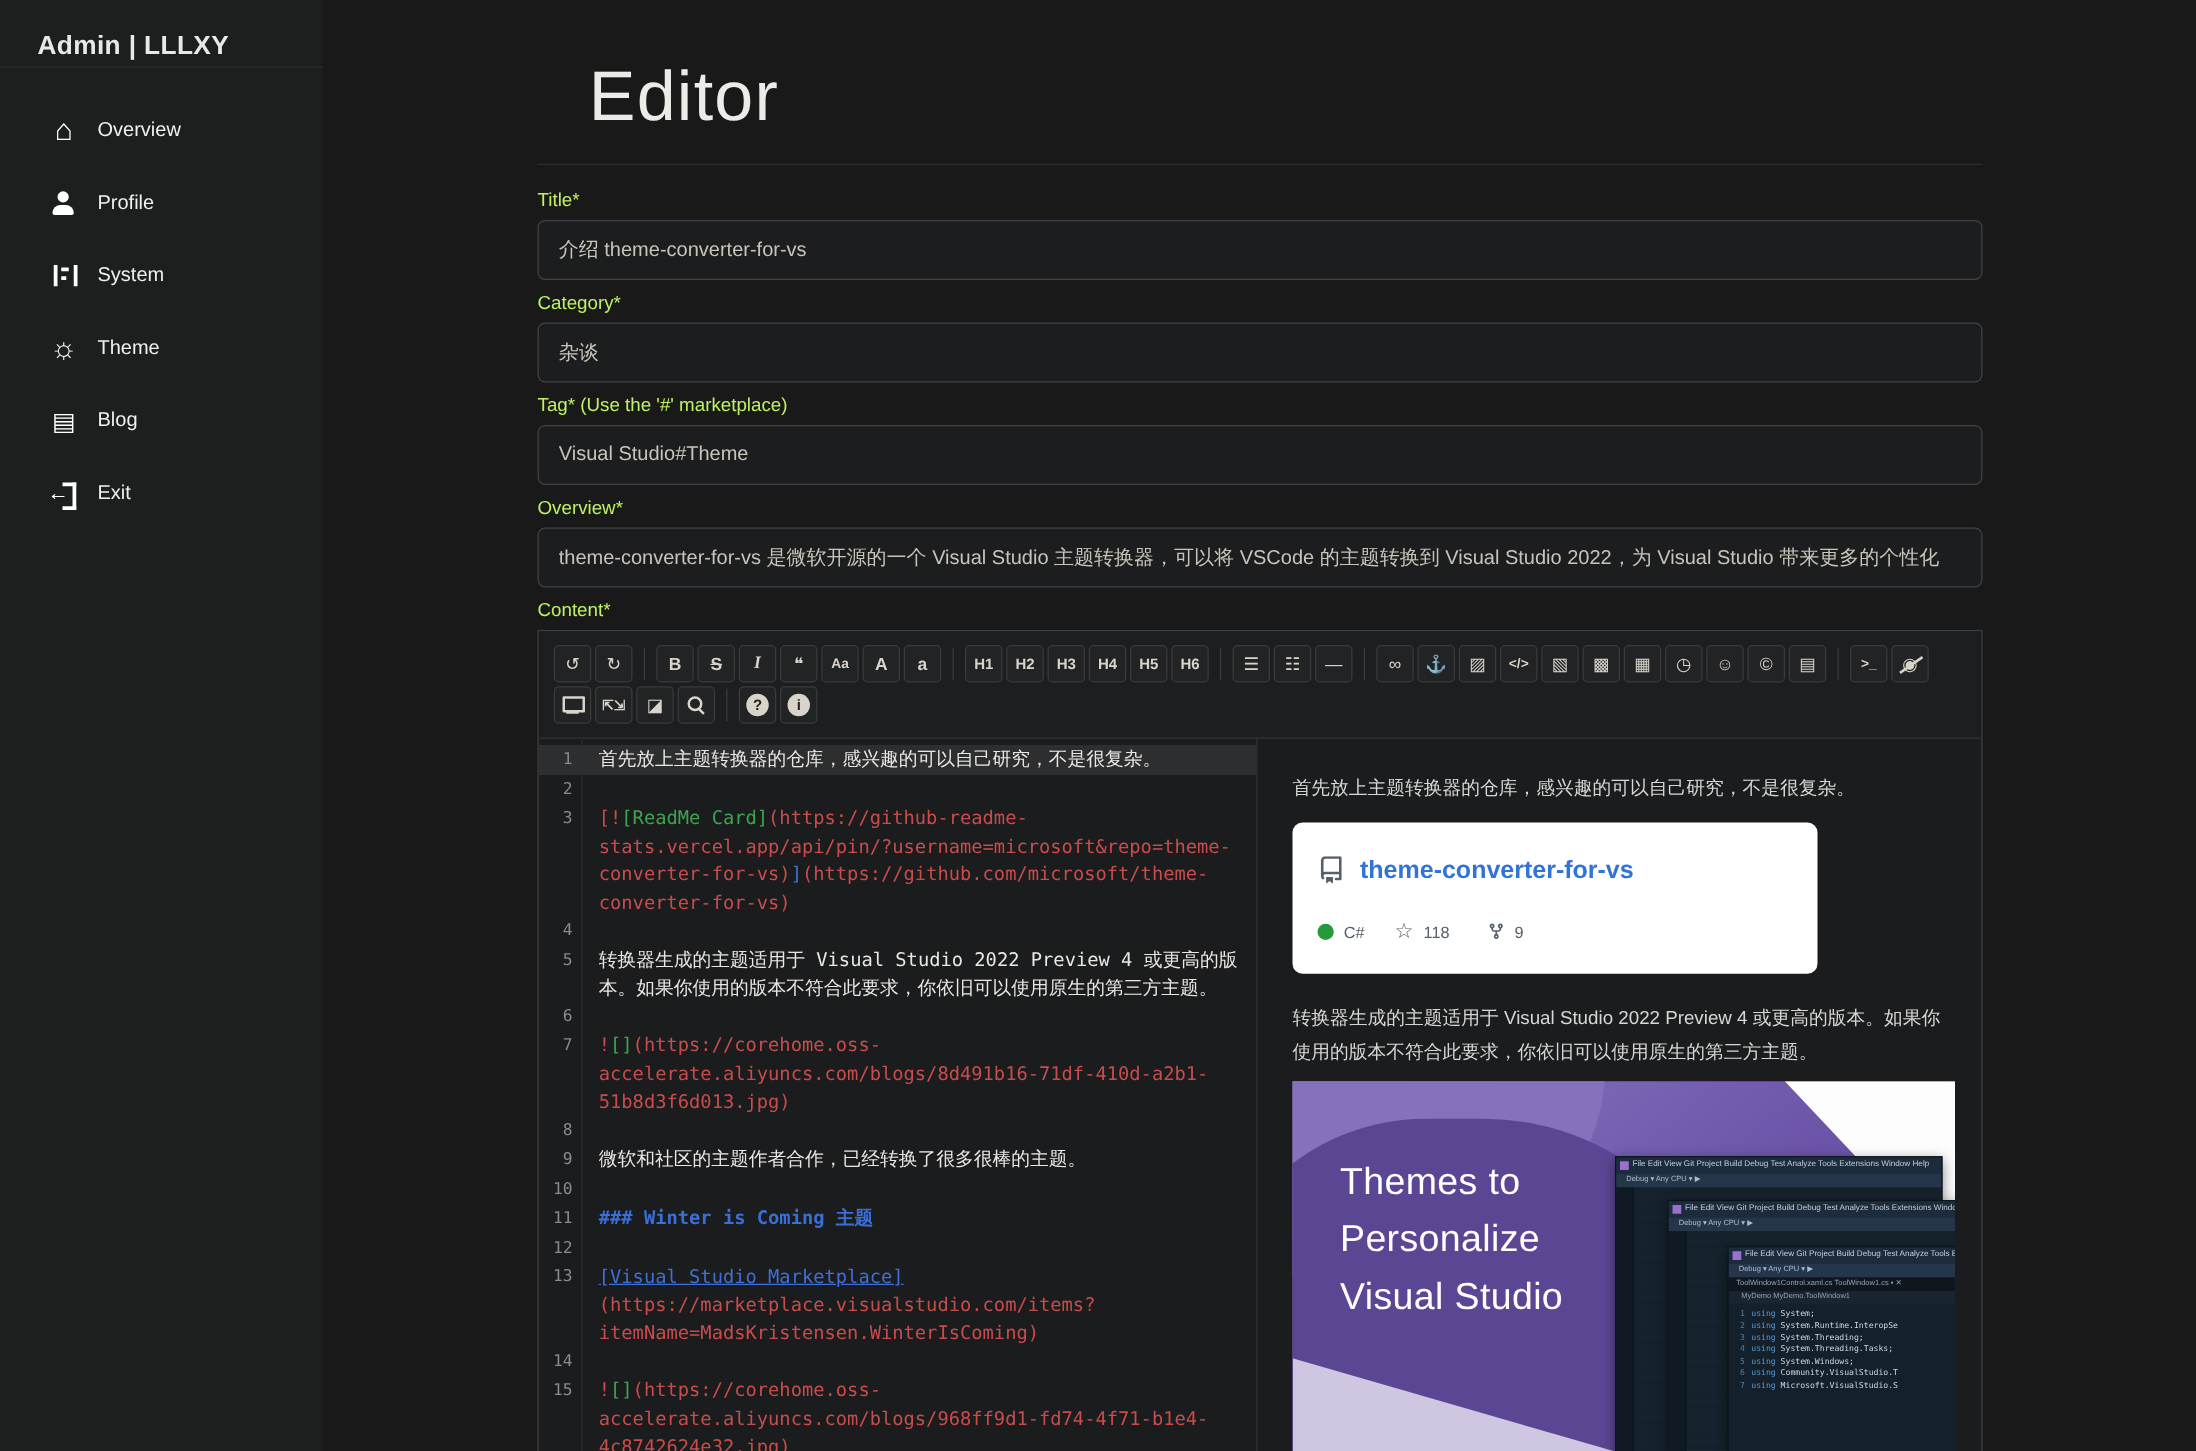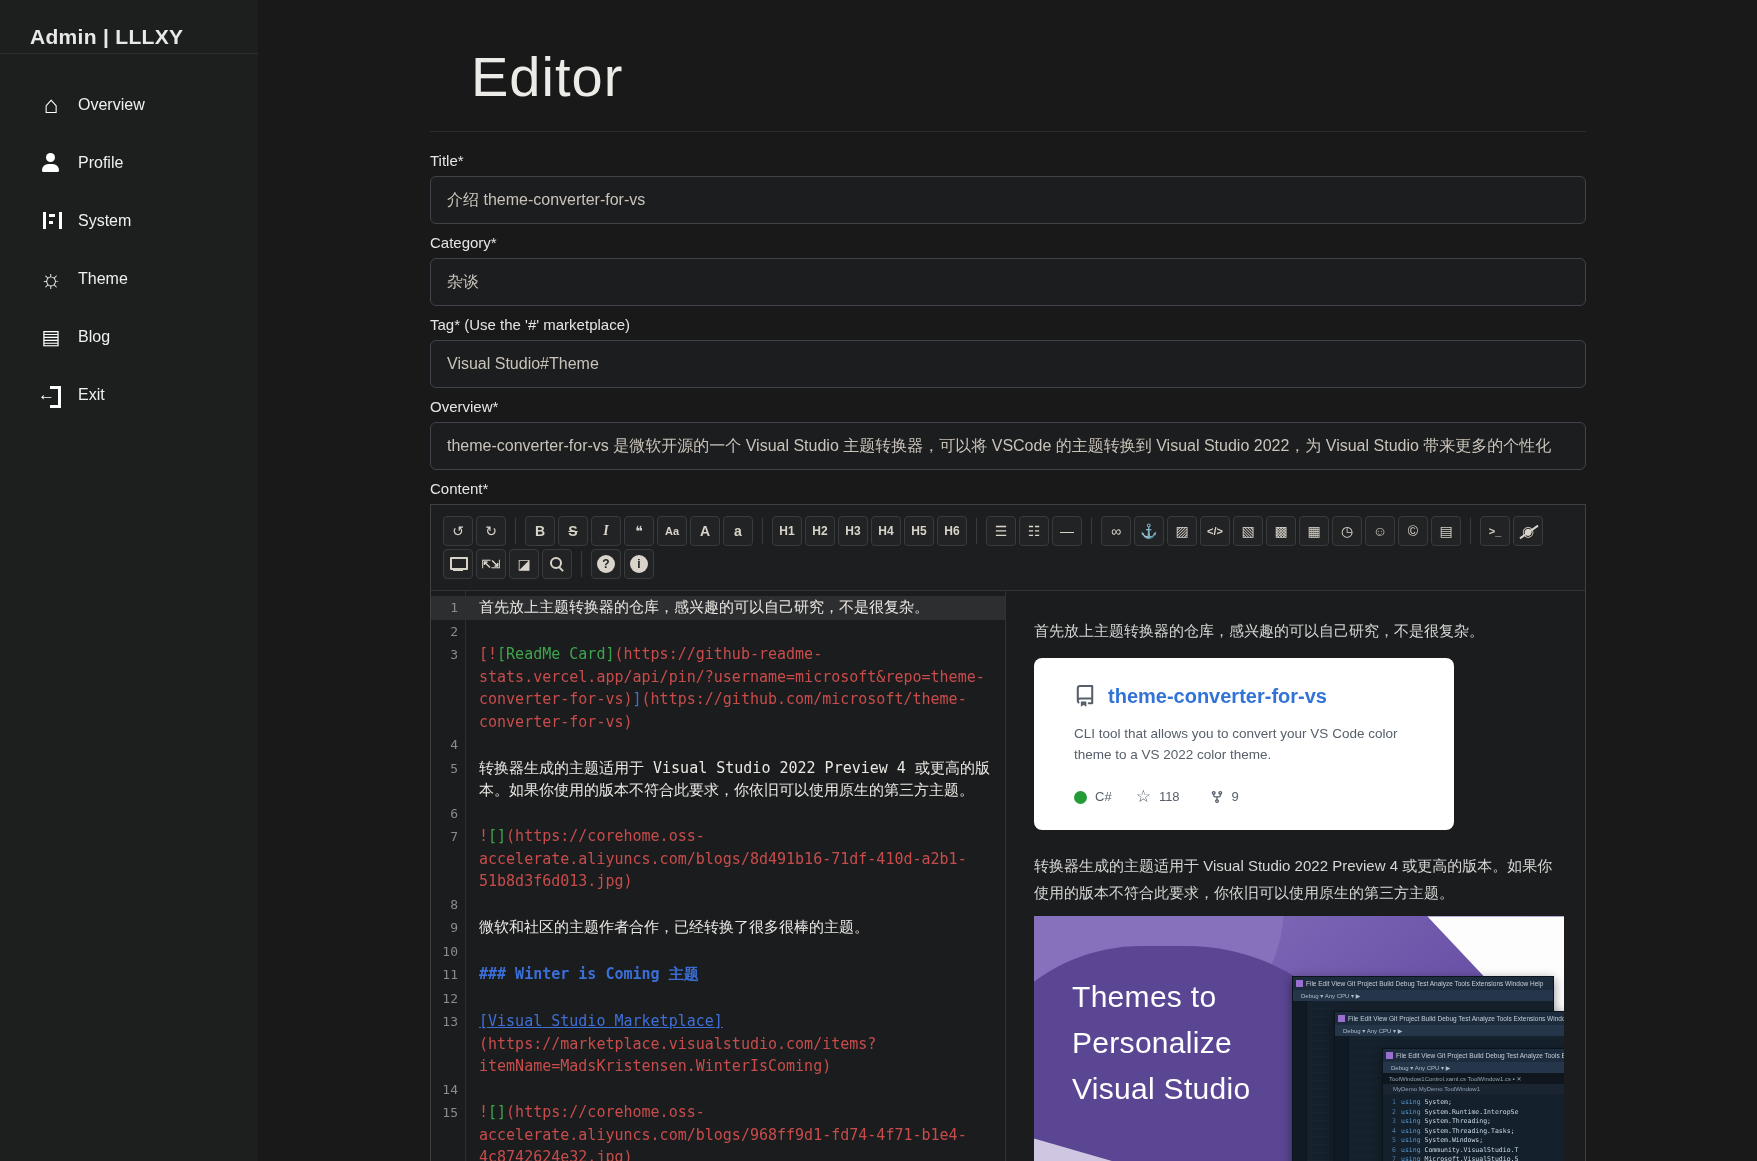--- a/index.html
+++ b/index.html
@@ -32,21 +32,21 @@
   .ic-exit:before  { content:"←"; position:absolute; left:0; top:1px; font-size:17px; font-weight:bold; }
   .ic-exit:after   { content:""; position:absolute; right:3px; top:2px; width:8px; height:16px;
                      border:3px solid #fff; border-left:none; }
 
   
   .main { position:absolute; left:258px; top:0; right:0; bottom:0; }
   .content { margin-left:172px; width:1156px; }
   .page-title { font-size:56px; font-weight:200; color:#edebe7; padding-top:44px; letter-spacing:1px;margin-left:41px; }
   .title-divider { border-bottom:1px solid #2d2d2f; margin:22px 0 20px; }
 
-  .f-label { font-size:15px; color:#e5e5e5; margin:10px 0 7px; }
+  .f-label { font-size:15px; color:#bef264; margin:10px 0 7px; }
   .f-input { width:100%; height:48px; background:#1c1d1e; border:1px solid #404349; border-radius:6px;
              color:#c9c4ba; font-size:16px; padding:0 16px;
              font-family:"Liberation Sans","DejaVu Sans",sans-serif; white-space:nowrap; overflow:hidden; }
 
   
   .editormd { margin-top:7px; border:1px solid #3e4144; background:#1b1c1d; height:700px;
               display:flex; flex-direction:column; }
   .toolbar { background:#1d1e1f; border-bottom:1px solid #333436; padding:8px 12px; }
   .tb-row { display:flex; align-items:center; margin:3px 0; }
   .tb-btn { width:30px; height:30px; margin-right:3px; border:1px solid #3a3b3d; border-radius:4px;
@@ -82,21 +82,21 @@
   .md-row.active { background:#2d2e30; }
   .ln { flex:0 0 27px; text-align:right; color:#8b8b8b; font-size:13px; padding-top:1px; }
   .lc { flex:1; padding:0 10px 0 21px; white-space:pre-wrap; overflow-wrap:break-word; word-break:break-word; }
   .c-t { color:#e9e7e3; } .c-red { color:#c94c4c; } .c-green { color:#3fa44e; }
   .c-blue { color:#3f6fd8; } .c-hdr { color:#3b6fd8; font-weight:bold; }
   .c-link { color:#3f6fd8; text-decoration:underline; }
 
   
   .pv-pane { flex:1; padding:26px 28px 0; color:#d6d6d6; font-size:15px; line-height:1.8; overflow:hidden; }
   .pv-p { margin-bottom:10px; }
-  .gh-card { background:#fff; border-radius:8px; width:420px; padding:20px 40px 18px; margin:14px 0 22px; }
+  .gh-card { background:#fff; border-radius:8px; width:420px; padding:20px 20px 18px; margin:14px 0 22px; }
   .gh-head { display:flex; align-items:center; gap:12px; }
   .gh-title { color:#3273d8; font-size:20px; font-weight:bold; }
   .gh-desc { color:#57606a; font-size:13.5px; line-height:1.55; margin-top:10px; width:330px; }
   .gh-stats { display:flex; align-items:center; margin-top:16px; color:#57606a; font-size:13px; gap:8px; }
   .lang-dot { width:13px; height:13px; border-radius:50%; background:#259b38; }
   .gh-star { font-size:17px; margin-left:16px; color:#57606a; }
   .gh-fork { margin-left:22px; display:flex; align-items:center; }
   .gh-num { color:#57606a; }
 
   
@@ -376,21 +376,20 @@
         <div class="pv-pane">
           <div class="pv-p">首先放上主题转换器的仓库，感兴趣的可以自己研究，不是很复杂。</div>
 
           <div class="gh-card">
             <div class="gh-head">
               <svg width="22" height="22" viewBox="0 0 16 16" fill="#57606a">
                   <path d="M2 2.5A2.5 2.5 0 0 1 4.5 0h8.75a.75.75 0 0 1 .75.75v12.5a.75.75 0 0 1-.75.75h-2.5a.75.75 0 0 1 0-1.5h1.75v-2h-8a1 1 0 0 0-.714 1.7.75.75 0 1 1-1.072 1.05A2.495 2.495 0 0 1 2 11.5Zm10.5-1h-8a1 1 0 0 0-1 1v6.708A2.486 2.486 0 0 1 4.5 9h8ZM5 12.25a.25.25 0 0 1 .25-.25h3.5a.25.25 0 0 1 .25.25v3.25a.25.25 0 0 1-.4.2l-1.45-1.087a.25.25 0 0 0-.3 0L5.4 15.7a.25.25 0 0 1-.4-.2Z"></path>
                 </svg>
               <a class="gh-title">theme-converter-for-vs</a>
             </div>
-            <div class="gh-desc">CLI tool that allows you to convert your VS Code color theme to a VS 2022 color theme.</div>
             <div class="gh-stats">
               <span class="lang-dot"></span>
               <span class="gh-num">C#</span>
               <span class="gh-star">☆</span>
               <span class="gh-num">118</span>
               <span class="gh-fork">
                   <svg width="14" height="14" viewBox="0 0 16 16" fill="#57606a">
                     <path d="M5 5.372v.878c0 .414.336.75.75.75h4.5a.75.75 0 0 0 .75-.75v-.878a2.25 2.25 0 1 1 1.5 0v.878a2.25 2.25 0 0 1-2.25 2.25h-1.5v2.128a2.251 2.251 0 1 1-1.5 0V8.5h-1.5A2.25 2.25 0 0 1 3.5 6.25v-.878a2.25 2.25 0 1 1 1.5 0ZM5 3.25a.75.75 0 1 0-1.5 0 .75.75 0 0 0 1.5 0Zm6.75.75a.75.75 0 1 0 0-1.5.75.75 0 0 0 0 1.5Zm-3 8.75a.75.75 0 1 0-1.5 0 .75.75 0 0 0 1.5 0Z"></path>
                   </svg>
                 </span>

